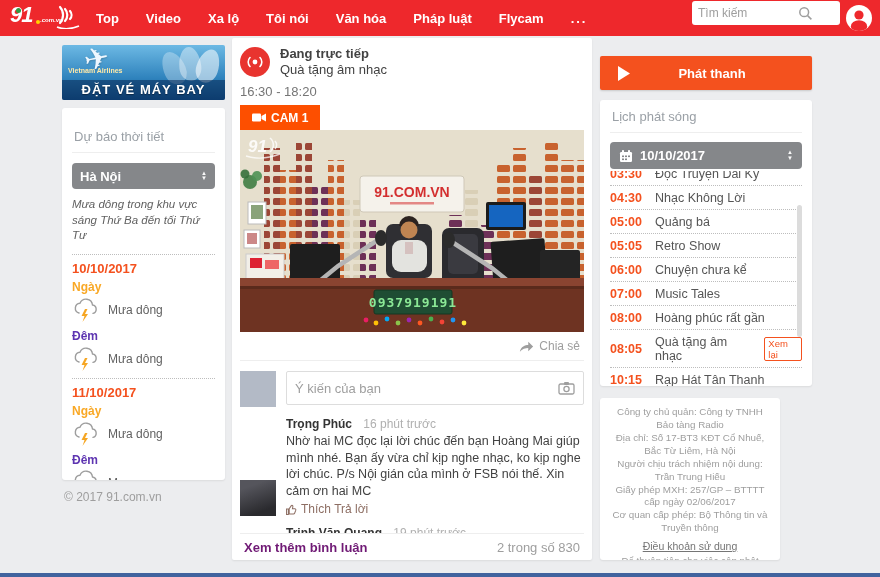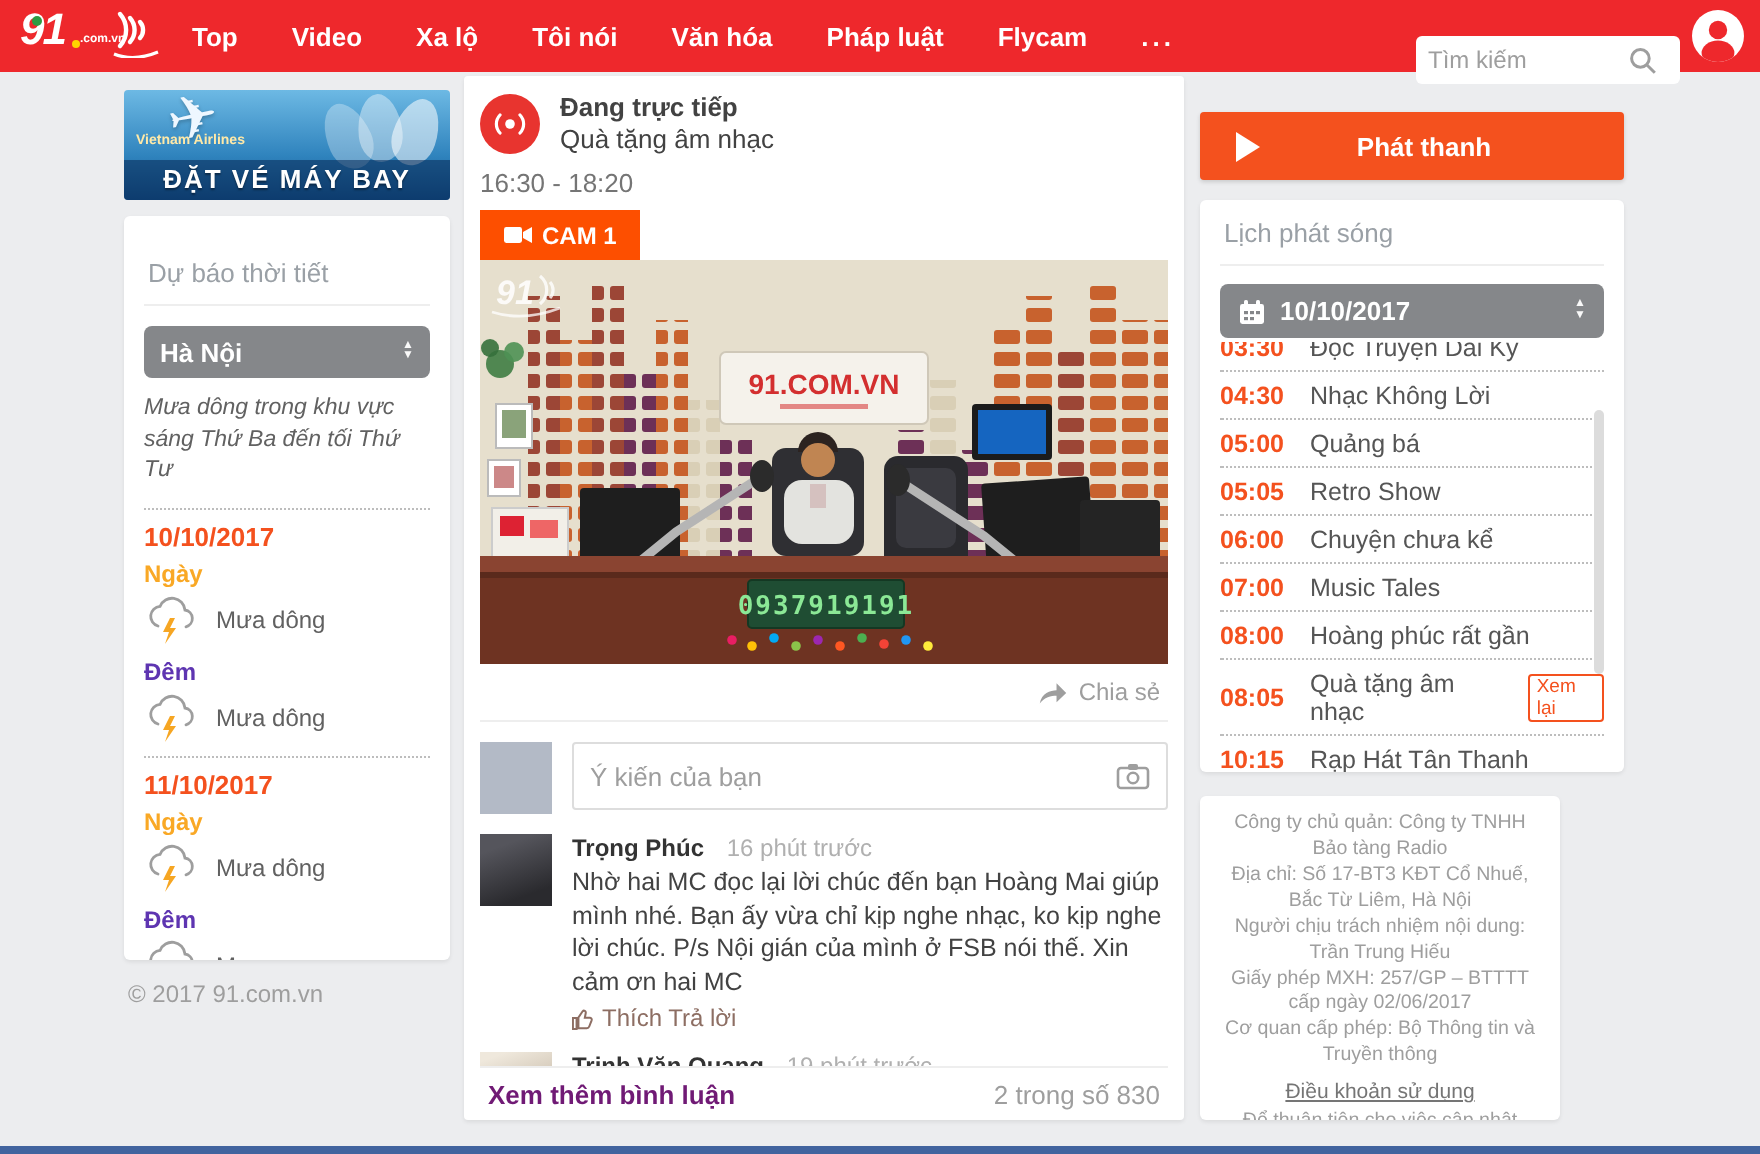--- a/index.html
+++ b/index.html
@@ -9,21 +9,21 @@
   .nav{position:absolute;left:0;top:0;width:880px;height:36px;background:#ee282c;display:flex;align-items:center;z-index:5}
   .logo{position:relative;width:86px;height:36px;flex:0 0 86px;cursor:pointer}
   .logo .big{position:absolute;left:10px;top:2px;font-size:22px;font-weight:bold;font-style:italic;color:#fff;letter-spacing:-1px}
   .logo .dom{position:absolute;left:40px;top:17px;font-size:6px;color:#fff;font-weight:bold}
   .logo .dotg{position:absolute;left:16px;top:8px;width:5px;height:5px;border-radius:50%;background:#2e9b43}
   .logo .doty{position:absolute;left:36px;top:20px;width:4px;height:4px;border-radius:50%;background:#ffd400}
   .logo svg{position:absolute;left:56px;top:3px}
   .menu{display:flex;gap:27px;margin-left:10px}
   .menu .mi{color:#fff;font-size:13px;font-weight:bold;cursor:pointer;white-space:nowrap}
   .menu .more{letter-spacing:2px}
-  .searchbox{position:absolute;right:40px;top:18px;width:132px;height:24px;background:#fff;border-radius:3px;display:flex;align-items:center;padding:0 6px}
+  .searchbox{position:absolute;right:40px;top:1px;width:148px;height:24px;background:#fff;border-radius:3px;display:flex;align-items:center;padding:0 6px}
   .searchbox input{border:0;outline:0;width:100px;font-size:12px;color:#555;font-family:"Liberation Sans",sans-serif}
   .searchbox input::placeholder{color:#9e9e9e}
   .usercircle{position:absolute;right:8px;top:5px;width:26px;height:26px;border-radius:50%;background:#fff;overflow:hidden;cursor:pointer}
   
   .banner{position:absolute;left:62px;top:45px;width:163px;height:55px;border-radius:2px;overflow:hidden;background:linear-gradient(180deg,#6db9e4 0%,#2f83bd 60%,#15558f 100%);cursor:pointer}
   .banner .plane{position:absolute;left:22px;top:-4px;font-size:30px;color:#eef7ff;transform:rotate(-12deg);text-shadow:0 1px 2px rgba(0,0,0,.25)}
   .banner .petal{position:absolute;width:22px;height:34px;background:rgba(255,255,255,.55);border-radius:50% 50% 50% 50%/60% 60% 40% 40%}
   .banner .p1{right:6px;top:4px;transform:rotate(18deg)}
   .banner .p2{right:24px;top:2px;transform:rotate(-6deg);background:rgba(255,255,255,.4)}
   .banner .p3{right:40px;top:6px;transform:rotate(-24deg);background:rgba(255,255,255,.3)}
@@ -50,21 +50,21 @@
   .cambtn{display:inline-flex;align-items:center;gap:5px;background:#fd4f00;color:#fff;font-size:12px;font-weight:bold;height:25px;padding:0 12px;cursor:pointer}
   .video{position:relative;width:344px;height:202px;overflow:hidden;cursor:pointer}
   .sharerow{display:flex;justify-content:flex-end;align-items:center;gap:5px;padding:7px 4px;color:#9e9e9e;font-size:12px;border-bottom:1px solid #eee;cursor:pointer}
   .cinrow{display:flex;gap:10px;align-items:flex-start;margin-top:10px}
   .avatar{width:36px;height:36px;flex:0 0 36px;background:#b3bac6}
   .av1{background:linear-gradient(160deg,#55555c 20%,#2a2a2e 80%)}
   .av2{background:linear-gradient(160deg,#efe8dc 10%,#cbbfae 60%,#9a8f80 100%)}
   .cfield{flex:1;height:34px;border:1px solid #ddd;border-radius:2px;display:flex;align-items:center;padding:0 8px}
   .cfield input{border:0;outline:0;flex:1;font-size:13px;color:#555;font-family:"Liberation Sans",sans-serif}
   .cfield input::placeholder{color:#9e9e9e}
-  .comment{display:flex;gap:10px;align-items:flex-start;margin-top:10px}
+  .comment{display:flex;gap:10px;align-items:flex-end;margin-top:10px}
   .cbody{flex:1}
   .cmeta{font-size:12px}
   .cname{font-weight:bold;color:#333;margin-right:8px}
   .ctime{color:#b0b0b0}
   .ctext{font-size:12.5px;color:#424242;line-height:1.32;margin-top:2px}
   .cactions{display:flex;align-items:center;gap:4px;margin-top:3px;font-size:12px;color:#8d6e63;cursor:pointer}
   .mainfoot{position:absolute;left:8px;right:8px;bottom:0;height:27px;background:#fff;border-top:1px solid #eee;display:flex;align-items:center;justify-content:space-between;padding:0 4px}
   .morelink{color:#701a75;font-size:13px;font-weight:bold;cursor:pointer}
   .ccount{color:#9e9e9e;font-size:13px}
   

